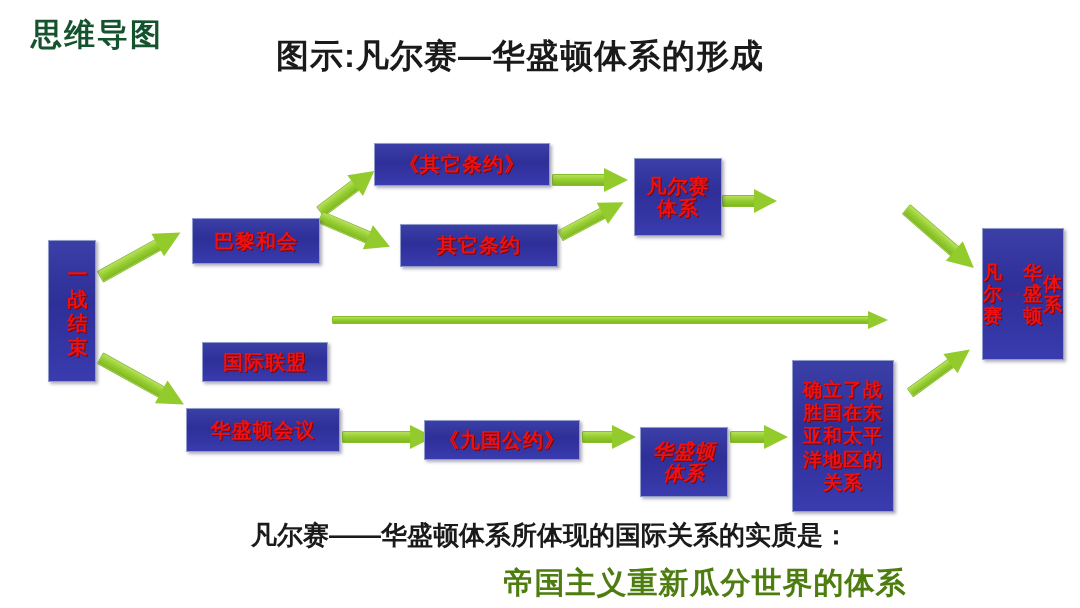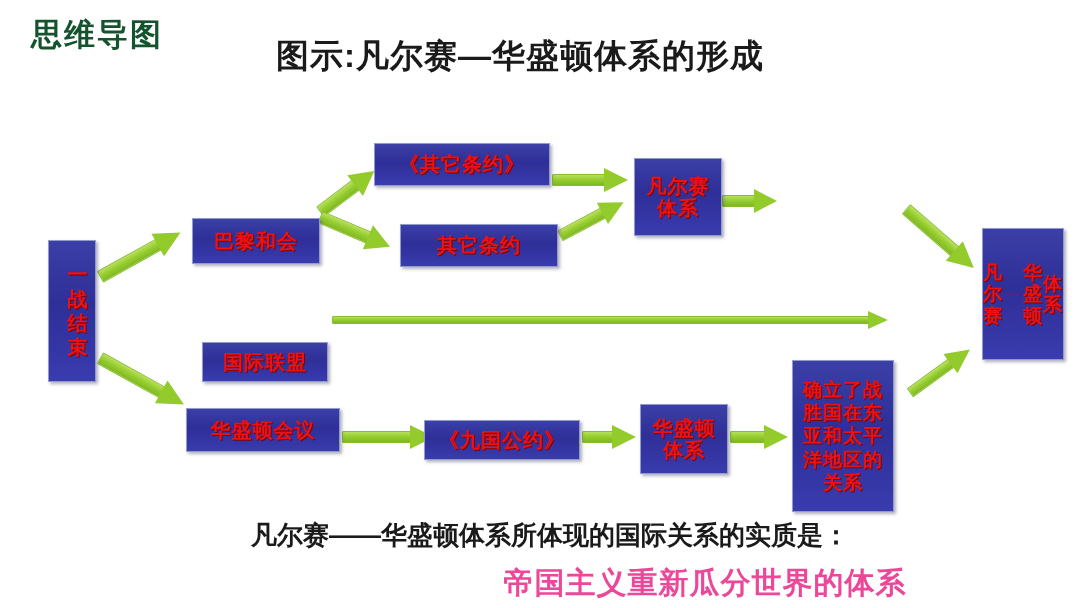--- a/index.html
+++ b/index.html
@@ -78,21 +78,21 @@
     position:absolute;left:0;top:518px;width:1080px;
     text-align:center;
     font-size:26px;font-weight:bold;color:#1a1a1a;
     letter-spacing:0px;
     white-space:nowrap;
     padding-left:20px;box-sizing:border-box;
   }
   .concl-2{
     position:absolute;left:0;top:563px;width:1080px;
     text-align:center;
-    font-size:30px;font-weight:bold;color:#ec4899;
+    font-size:30px;font-weight:bold;color:#4d7c0f;
     letter-spacing:1px;
     white-space:nowrap;
     padding-left:330px;box-sizing:border-box;
   }
 </style>
 </head>
 <body>
 
 <div id="slide">
 
@@ -191,21 +191,21 @@
   </div>
 
   <div class="box" style="left:186px;top:408px;width:154px;height:44px;font-size:20px;">
     <span>华盛顿会议</span>
   </div>
 
   <div class="box" style="left:424px;top:420px;width:156px;height:40px;font-size:20px;">
     <span>《九国公约》</span>
   </div>
 
-  <div class="box" style="left:640px;top:404px;width:88px;height:70px;font-size:20px;">
+  <div class="box" style="left:640px;top:427px;width:88px;height:70px;font-size:20px;font-style:italic;">
     <span style="padding:0 6px;">华盛顿体系</span>
   </div>
 
   <div class="box" style="left:792px;top:360px;width:102px;height:152px;font-size:19px;">
     <span style="padding:0 4px;line-height:1.22;">确立了战胜国在东亚和太平洋地区的关系</span>
   </div>
 
   <div class="box" style="left:982px;top:228px;width:82px;height:132px;font-size:19px;flex-direction:row;">
     <span>凡尔赛</span>
     <span style="font-size:13px;color:#7a1a6a;text-shadow:none;opacity:.85;">---</span>

